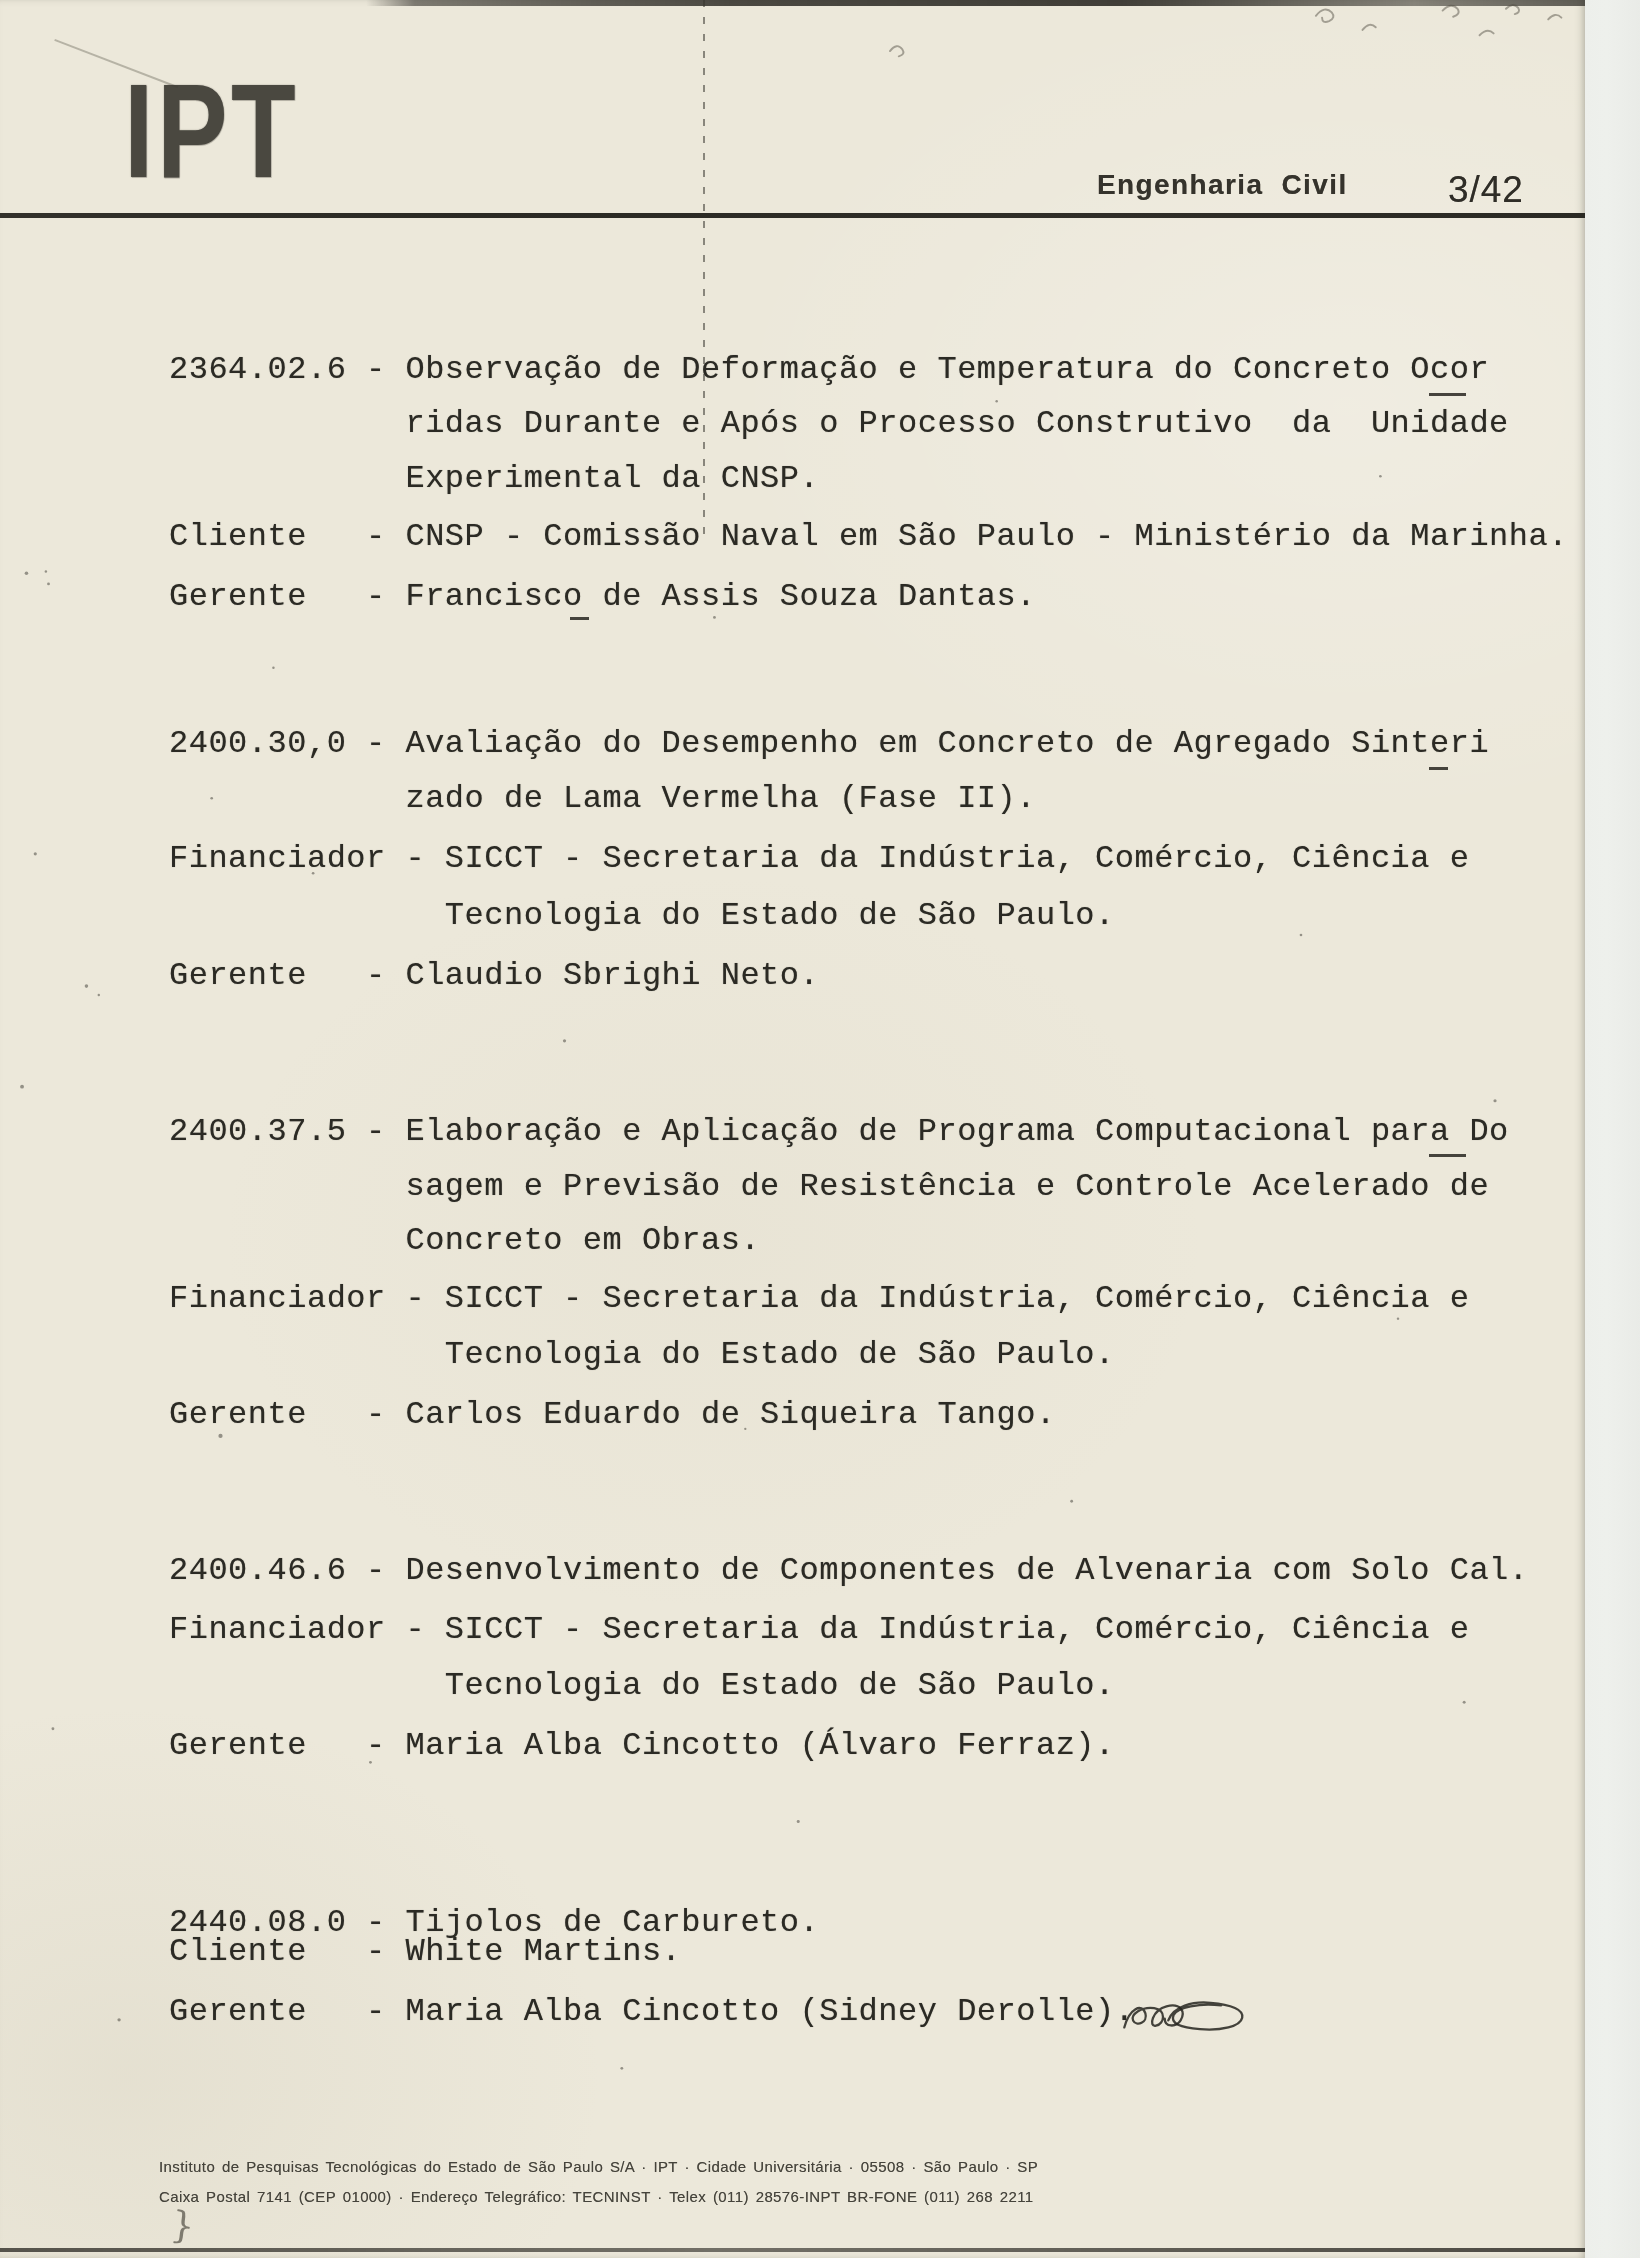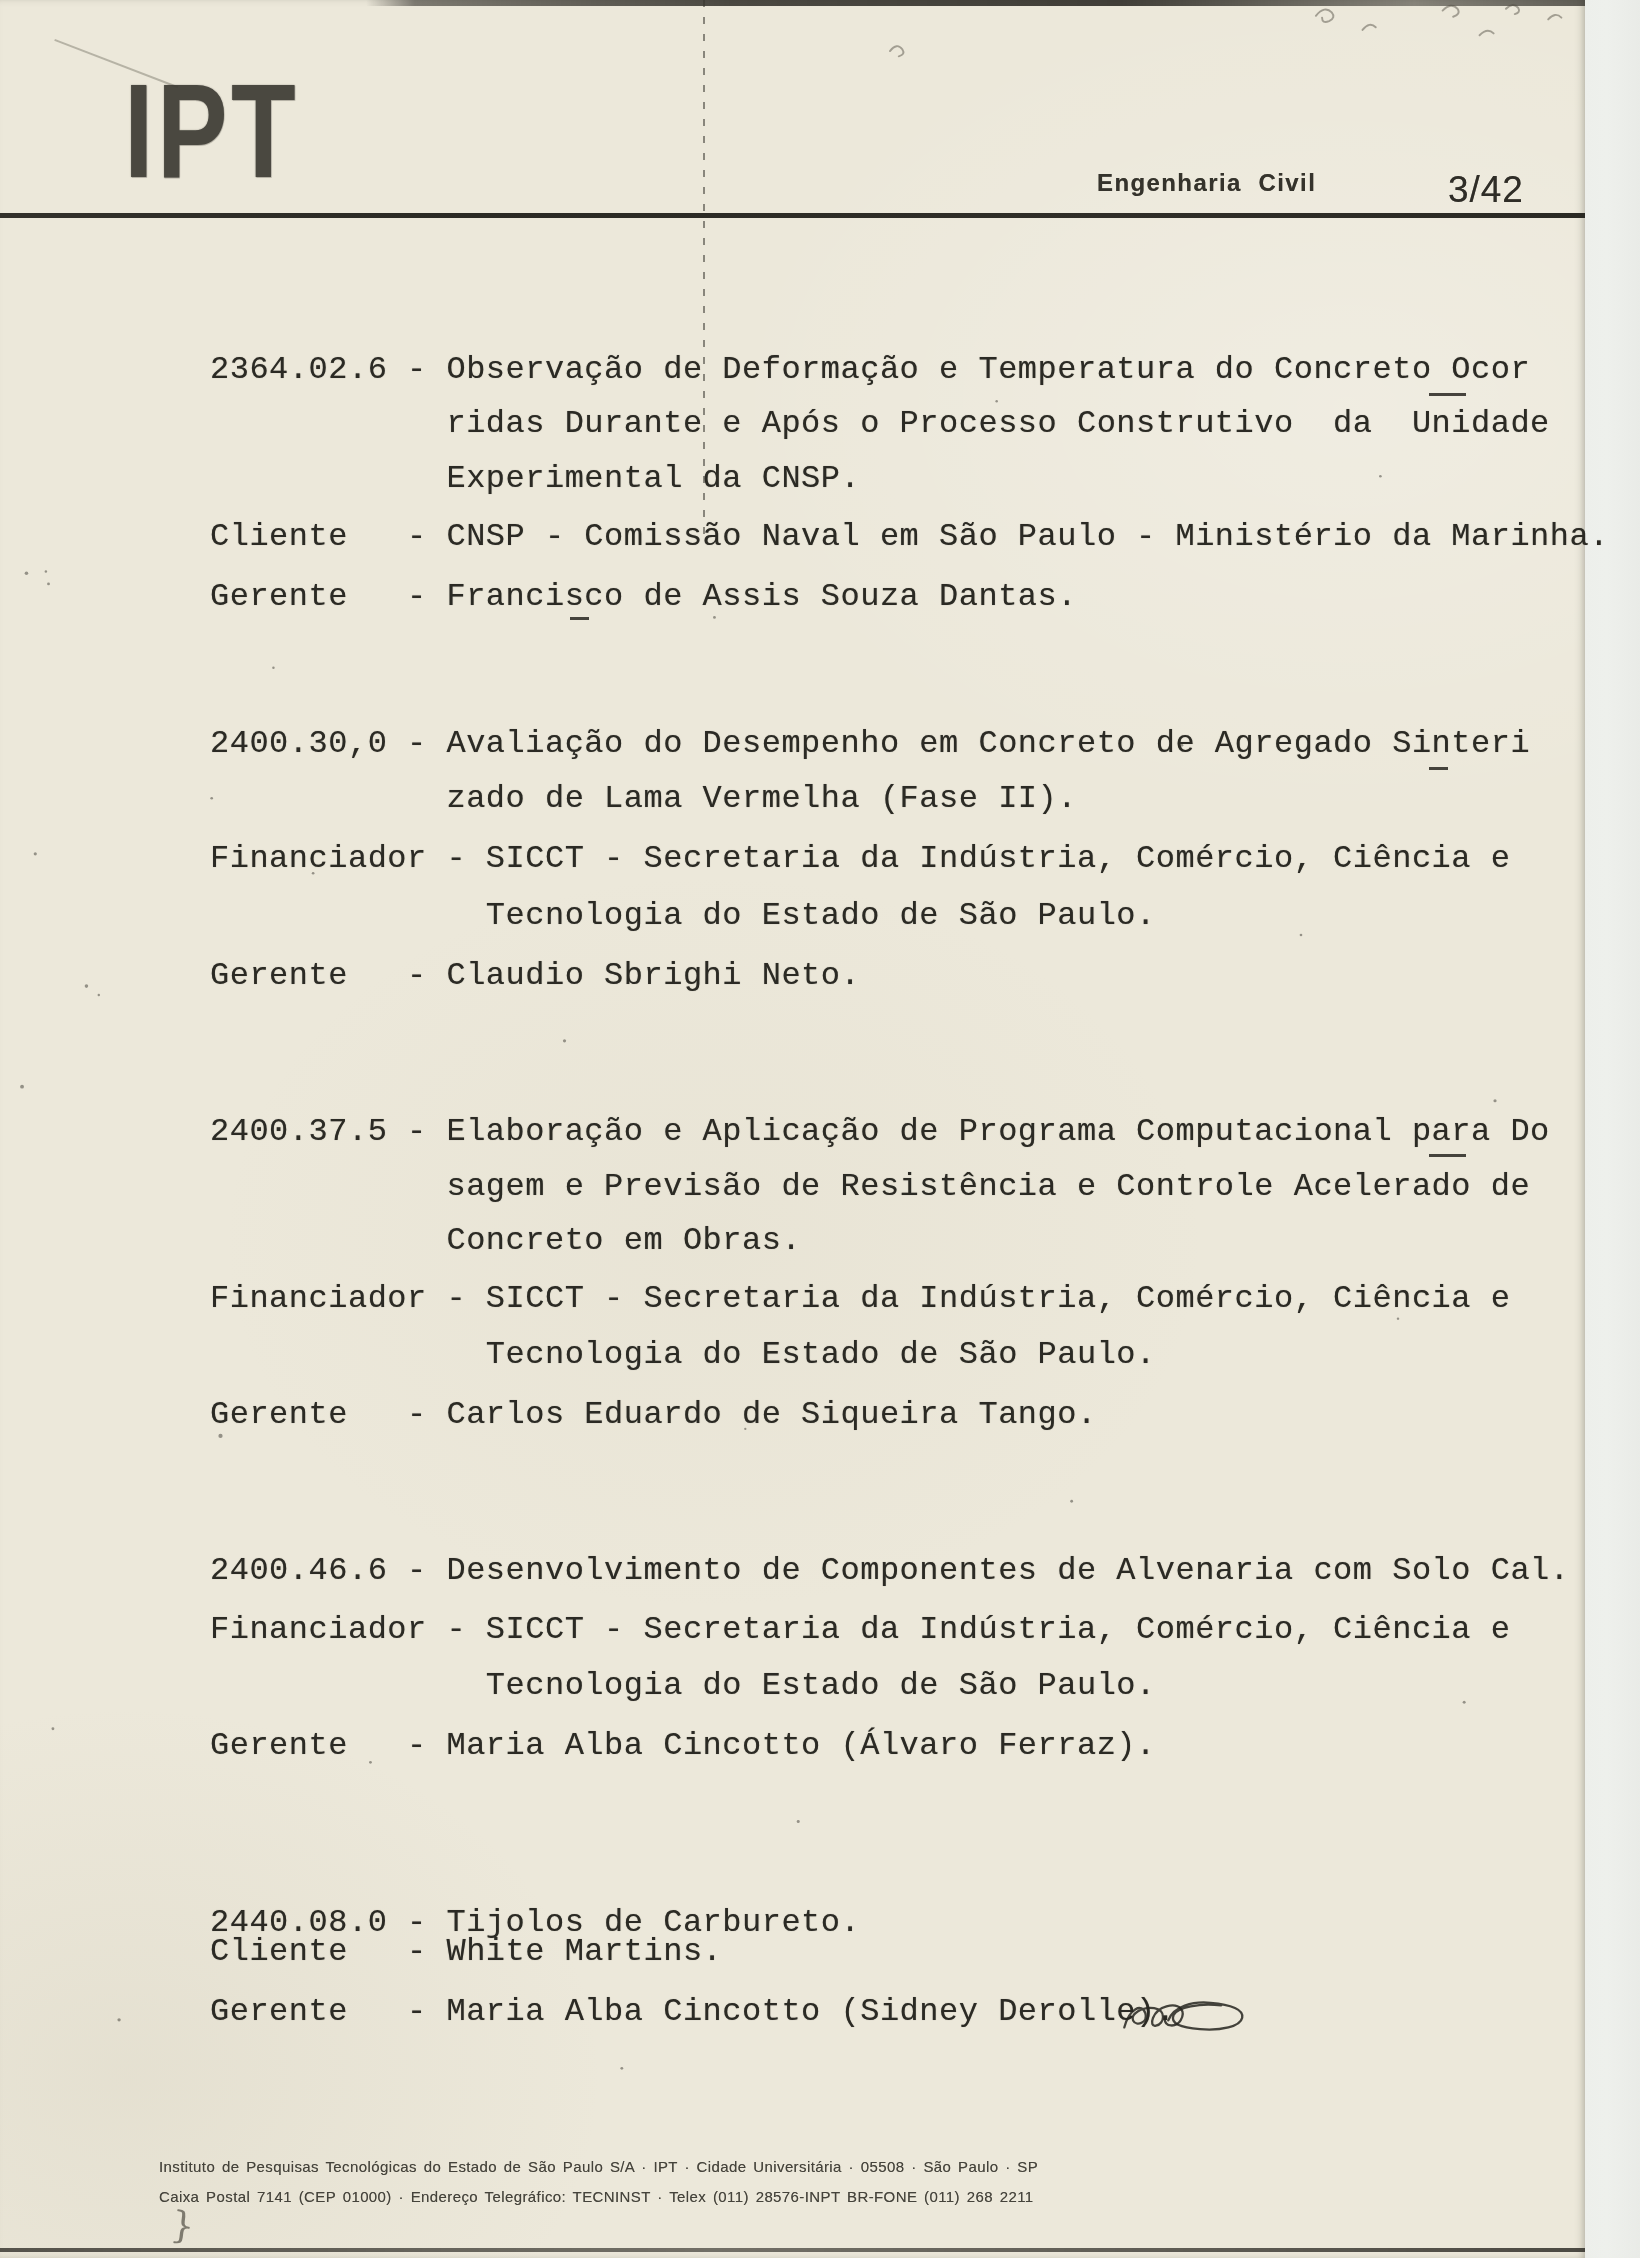--- a/index.html
+++ b/index.html
@@ -34,21 +34,21 @@
   .logo{
     position:absolute;left:124px;top:64px;
     font-family:"Liberation Sans",sans-serif;font-weight:bold;font-size:134px;line-height:1;
     color:#3e3c35;letter-spacing:4.4px;
     transform:scaleX(.79);transform-origin:left top;
     text-shadow:0 0 1.8px rgba(62,60,53,.55), 0.9px 0.9px 0 rgba(62,60,53,.25);
     opacity:.93;
   }
   .dept{
     position:absolute;left:1097px;top:169px;
-    font-size:24px;font-weight:bold;color:#35332c;letter-spacing:1.4px;word-spacing:8.8px;
+    font-size:28px;font-weight:bold;color:#35332c;letter-spacing:1.4px;word-spacing:8.8px;
     text-shadow:0 0 0.4px rgba(53,51,44,.6);
   }
   .pageno{
     position:absolute;left:1448px;top:169px;
     font-size:37px;font-weight:400;color:#2f2d27;letter-spacing:0.9px;
     text-shadow:0 0 0.4px rgba(47,45,39,.6);
   }
   .rule{
     position:absolute;left:0;top:213px;width:1585px;height:5.3px;
     background:linear-gradient(to right,#33312b 0,#2b2a24 30%,#302e28 70%,#2b2a24 100%);
@@ -57,21 +57,20 @@
   .fold{
     position:absolute;left:703px;top:0;width:1.8px;height:542px;
     background:repeating-linear-gradient(to bottom, rgba(55,53,46,.55) 0 7px, rgba(55,53,46,0) 7px 17px);
   }
   .tline{
     position:absolute;left:169px;
     font-family:"Liberation Mono","DejaVu Sans Mono",monospace;
     font-size:32px;line-height:1;letter-spacing:0.5px;
     color:#2b2a24;white-space:pre;
     text-shadow:0 0 0.9px rgba(43,42,36,.45);
-    margin-left:41px;
   }
   .uline{
     position:absolute;height:2.6px;background:rgba(40,38,32,.85);filter:blur(0.3px);
   }
   .footer-line{
     position:absolute;left:159px;
     font-size:15px;color:#45433b;letter-spacing:0.4px;word-spacing:2.2px;
     text-shadow:0 0 0.4px rgba(69,67,59,.55);
   }
   .brace{

